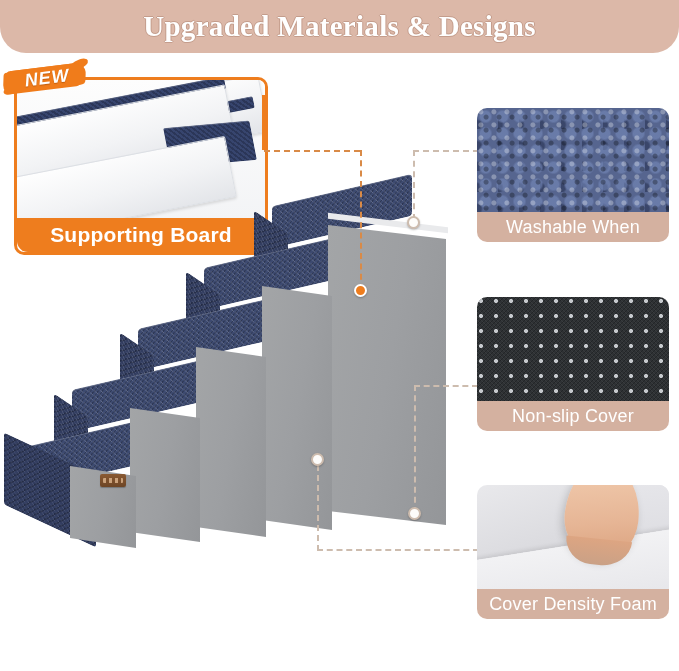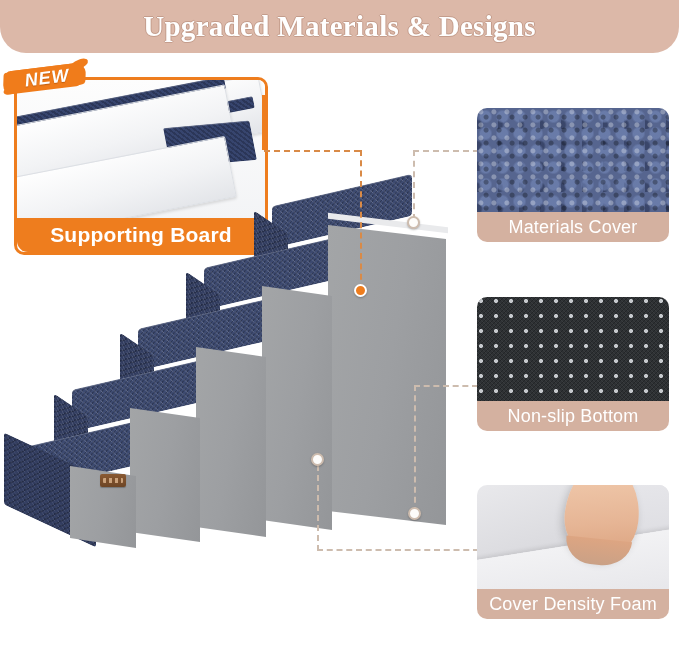--- a/index.html
+++ b/index.html
@@ -307,30 +307,30 @@
 
   <div class="conn dash-v" style="left:317px;top:465px;height:86px;"></div>
   <div class="conn dash-h" style="left:317px;top:549px;width:162px;"></div>
   <div class="dot" style="left:311px;top:453px;"></div>
 
   <div class="fpanel" id="panel-washable">
     <div class="img">
       <div class="tex-cover"></div>
     </div>
     <div class="cap">
-      <span>Materials Cover</span>
+      <span>Washable When</span>
     </div>
   </div>
 
   <div class="fpanel" id="panel-nonslip">
     <div class="img">
       <div class="tex-nonslip"></div>
     </div>
     <div class="cap">
-      <span>Non-slip Bottom</span>
+      <span>Non-slip Cover</span>
     </div>
   </div>
 
   <div class="fpanel" id="panel-foam">
     <div class="img">
       <div class="tex-foam">
         <div class="foam-riser"></div>
         <div class="foam-step"></div>
         <div class="hand"></div>
       </div>

